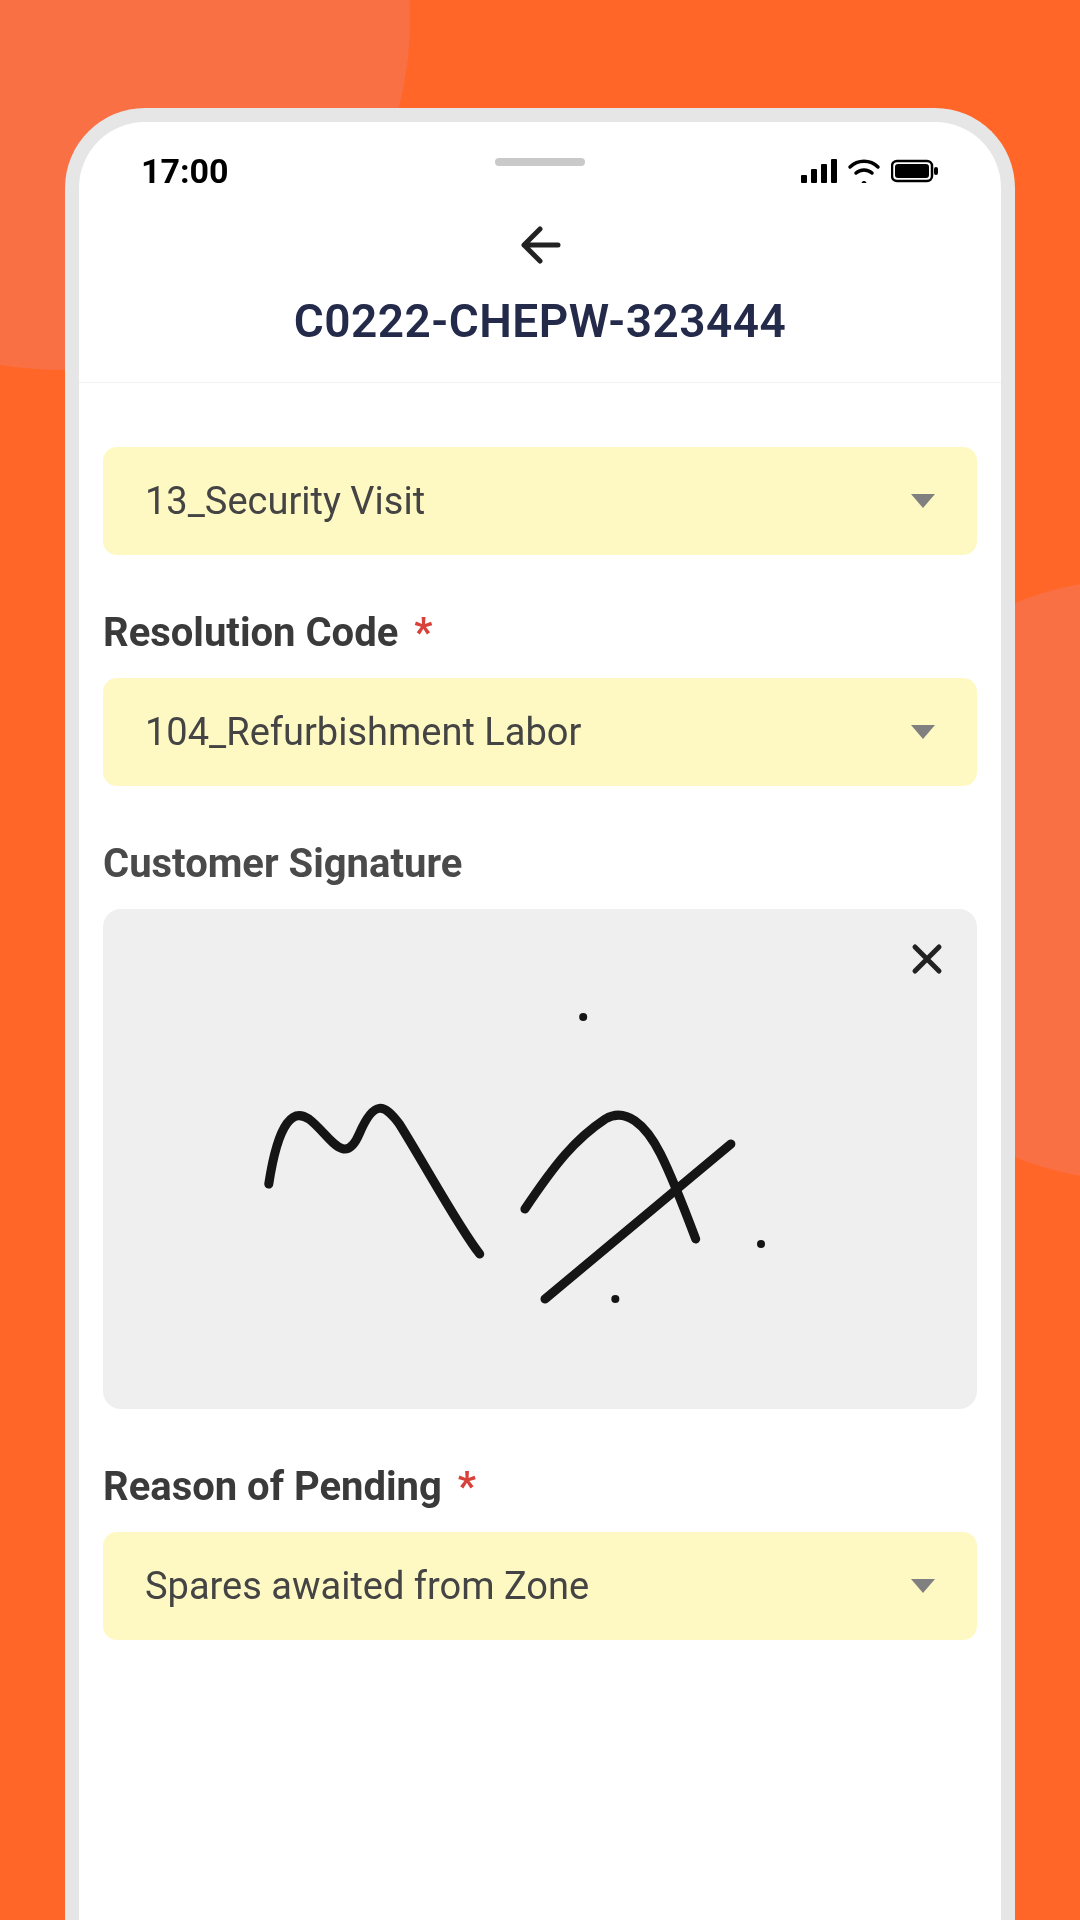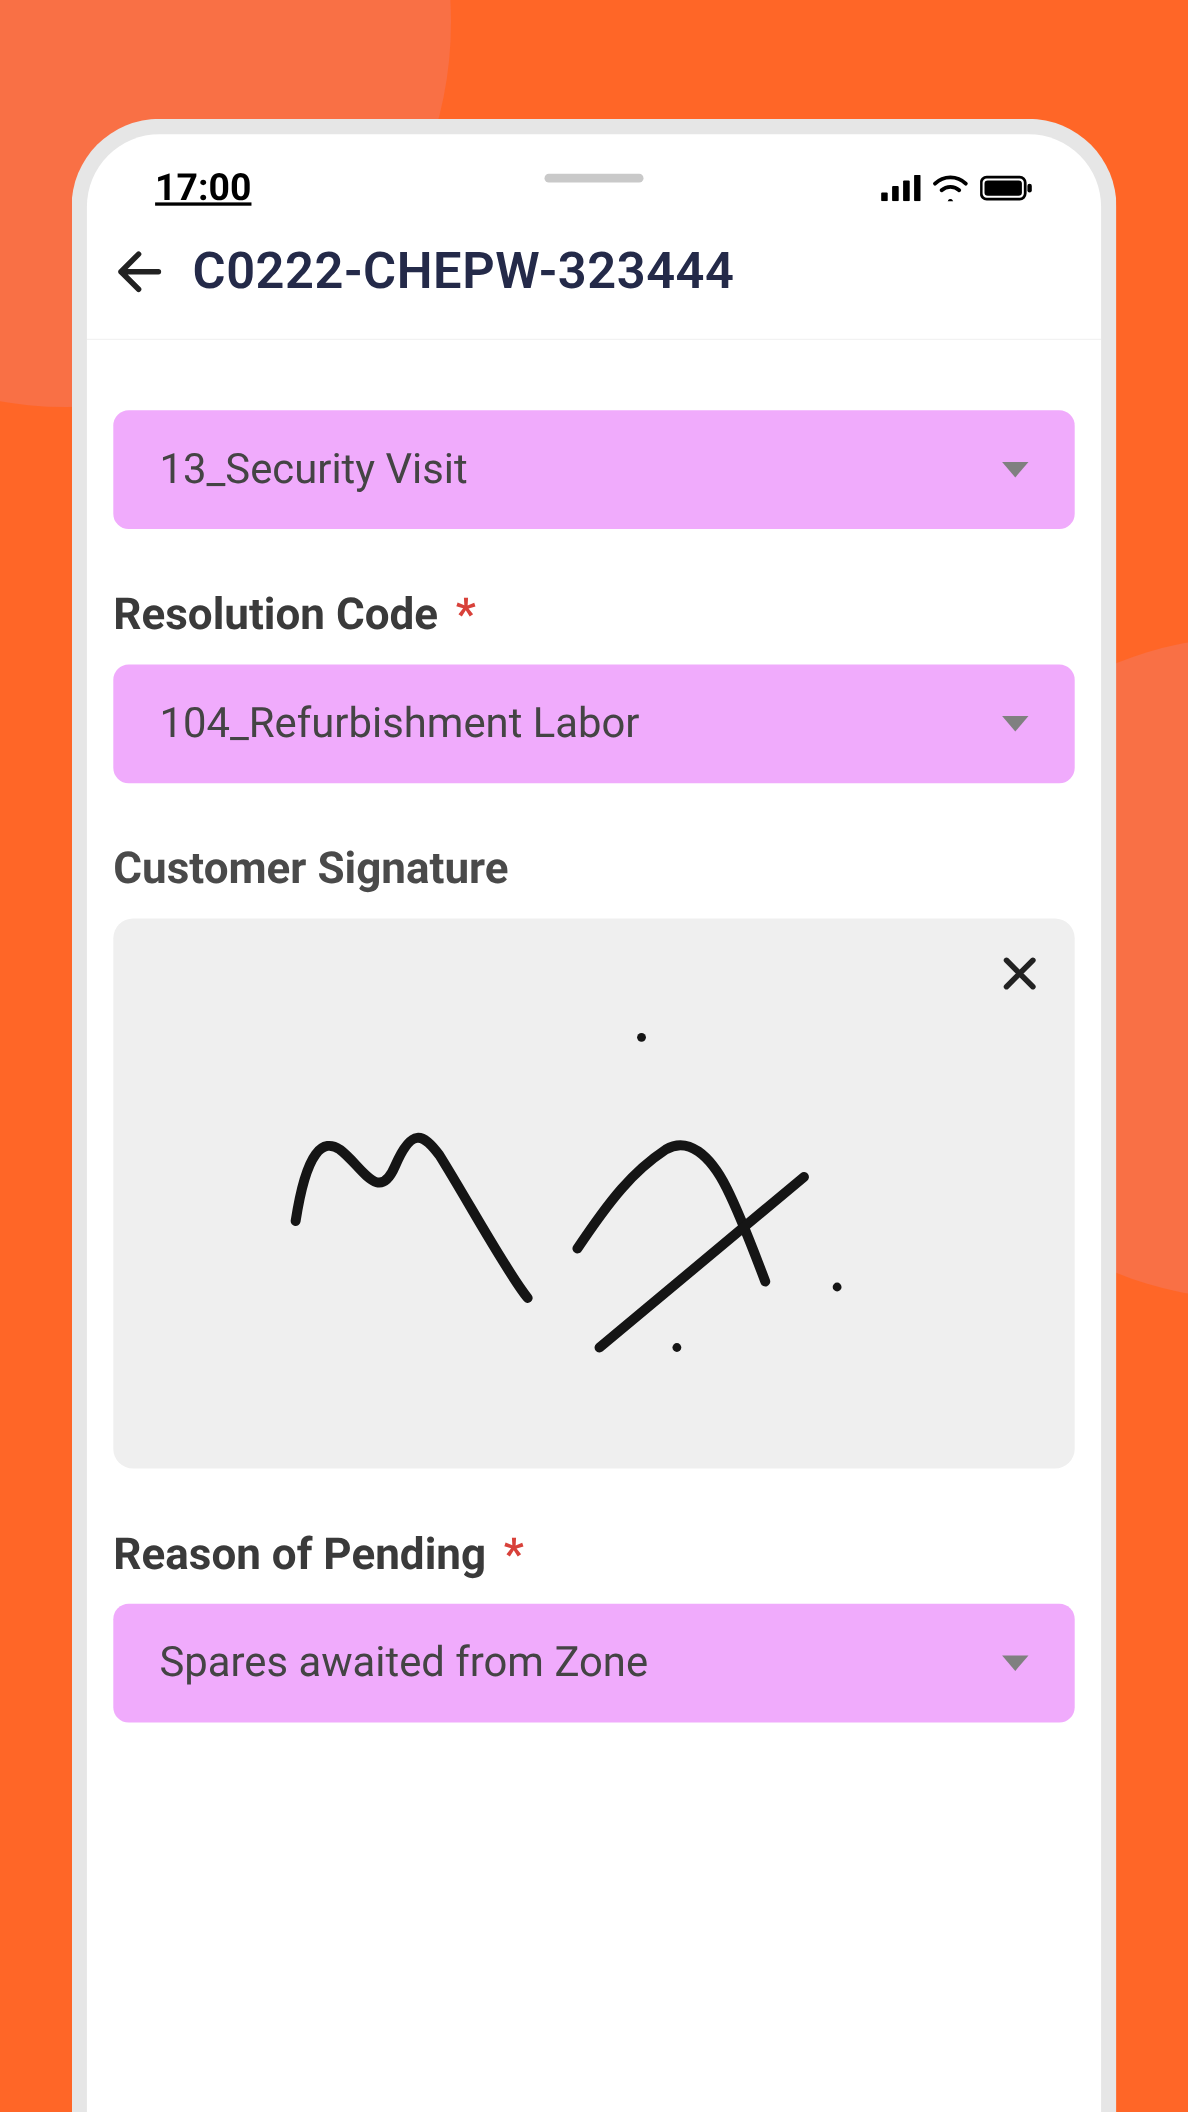--- a/index.html
+++ b/index.html
@@ -44,21 +44,20 @@
     display: flex;
     justify-content: space-between;
     align-items: center;
     padding: 28px 62px 10px 62px;
     height: 80px;
   }
   .status-time {
     font-size: 34px;
     font-weight: 700;
     color: #000;
-    text-decoration: underline;
   }
   .status-notch {
     position: absolute;
     left: 50%;
     transform: translateX(-50%);
     top: 36px;
     width: 90px;
     height: 8px;
     background: #c9c9c9;
     border-radius: 4px;
@@ -68,20 +67,21 @@
     align-items: center;
     gap: 10px;
   }
   .status-icons svg { display: block; }
   .app-bar {
     display: flex;
     align-items: center;
     gap: 24px;
     padding: 18px 22px 34px 22px;
     border-bottom: 1px solid #f1f1f1;
+    flex-direction: column;
   }
   .back-btn {
     width: 50px;
     height: 50px;
     display: flex;
     align-items: center;
     justify-content: center;
   }
   .app-title {
     font-size: 46px;
@@ -94,21 +94,21 @@
   }
   .field { margin-bottom: 54px; }
   .label {
     font-size: 40px;
     font-weight: 700;
     color: #3a3a3a;
     margin-bottom: 22px;
   }
   .req { color: #d8413a; margin-left: 6px; font-weight: 700; }
   .select {
-    background: #f0abfc;
+    background: #fef9c3;
     border-radius: 14px;
     height: 108px;
     display: flex;
     align-items: center;
     justify-content: space-between;
     padding: 0 42px;
     font-size: 38px;
     color: #444;
   }
   .select .caret {

